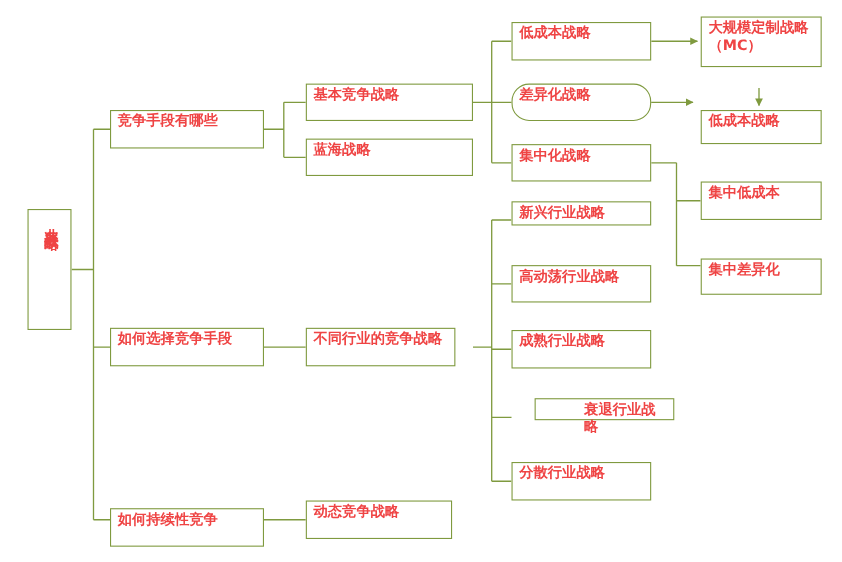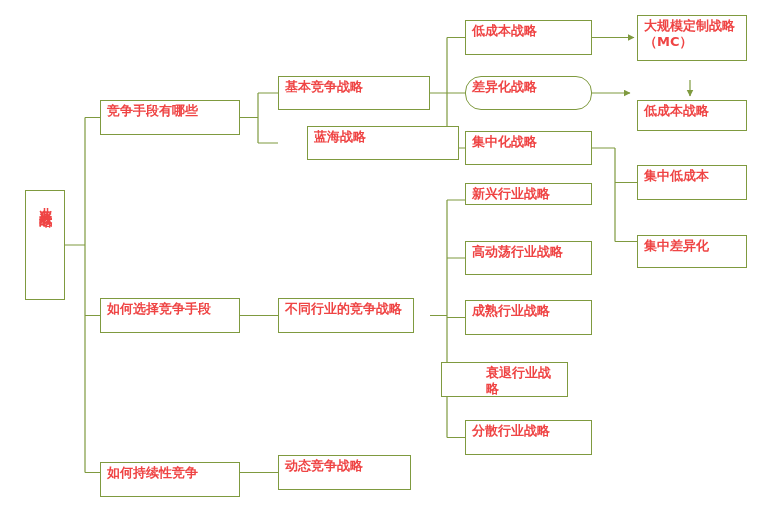--- a/index.html
+++ b/index.html
@@ -91,21 +91,21 @@
   <div class="node" style="left:100px; top:298px; width:140px; height:35px;">
     <span class="label">如何选择竞争手段</span>
   </div>
   <div class="node" style="left:100px; top:462px; width:140px; height:35px;">
     <span class="label">如何持续性竞争</span>
   </div>
 
   <div class="node" style="left:278px; top:76px; width:152px; height:34px;">
     <span class="label">基本竞争战略</span>
   </div>
-  <div class="node" style="left:278px; top:126px; width:152px; height:34px;margin-left:29px;">
+  <div class="node" style="left:278px; top:126px; width:152px; height:34px;">
     <span class="label">蓝海战略</span>
   </div>
   <div class="node" style="left:278px; top:298px; width:136px; height:35px;">
     <span class="label">不同行业的竞争战略</span>
   </div>
   <div class="node" style="left:278px; top:455px; width:133px; height:35px;">
     <span class="label">动态竞争战略</span>
   </div>
 
   <div class="node" style="left:465px; top:20px; width:127px; height:35px;">
@@ -120,21 +120,21 @@
 
   <div class="node" style="left:465px; top:183px; width:127px; height:22px;">
     <span class="label">新兴行业战略</span>
   </div>
   <div class="node" style="left:465px; top:241px; width:127px; height:34px;">
     <span class="label">高动荡行业战略</span>
   </div>
   <div class="node" style="left:465px; top:300px; width:127px; height:35px;">
     <span class="label">成熟行业战略</span>
   </div>
-  <div class="node" style="left:441px; top:362px; width:127px; height:35px;padding-left:44px;">
+  <div class="node" style="left:486px; top:362px; width:127px; height:20px;padding-left:44px;">
     <span class="label">衰退行业战略</span>
   </div>
   <div class="node" style="left:465px; top:420px; width:127px; height:35px;">
     <span class="label">分散行业战略</span>
   </div>
 
   <div class="node" style="left:637px; top:15px; width:110px; height:46px;">
     <span class="label">大规模定制战略（MC）</span>
   </div>
   <div class="node" style="left:637px; top:100px; width:110px; height:31px;">

